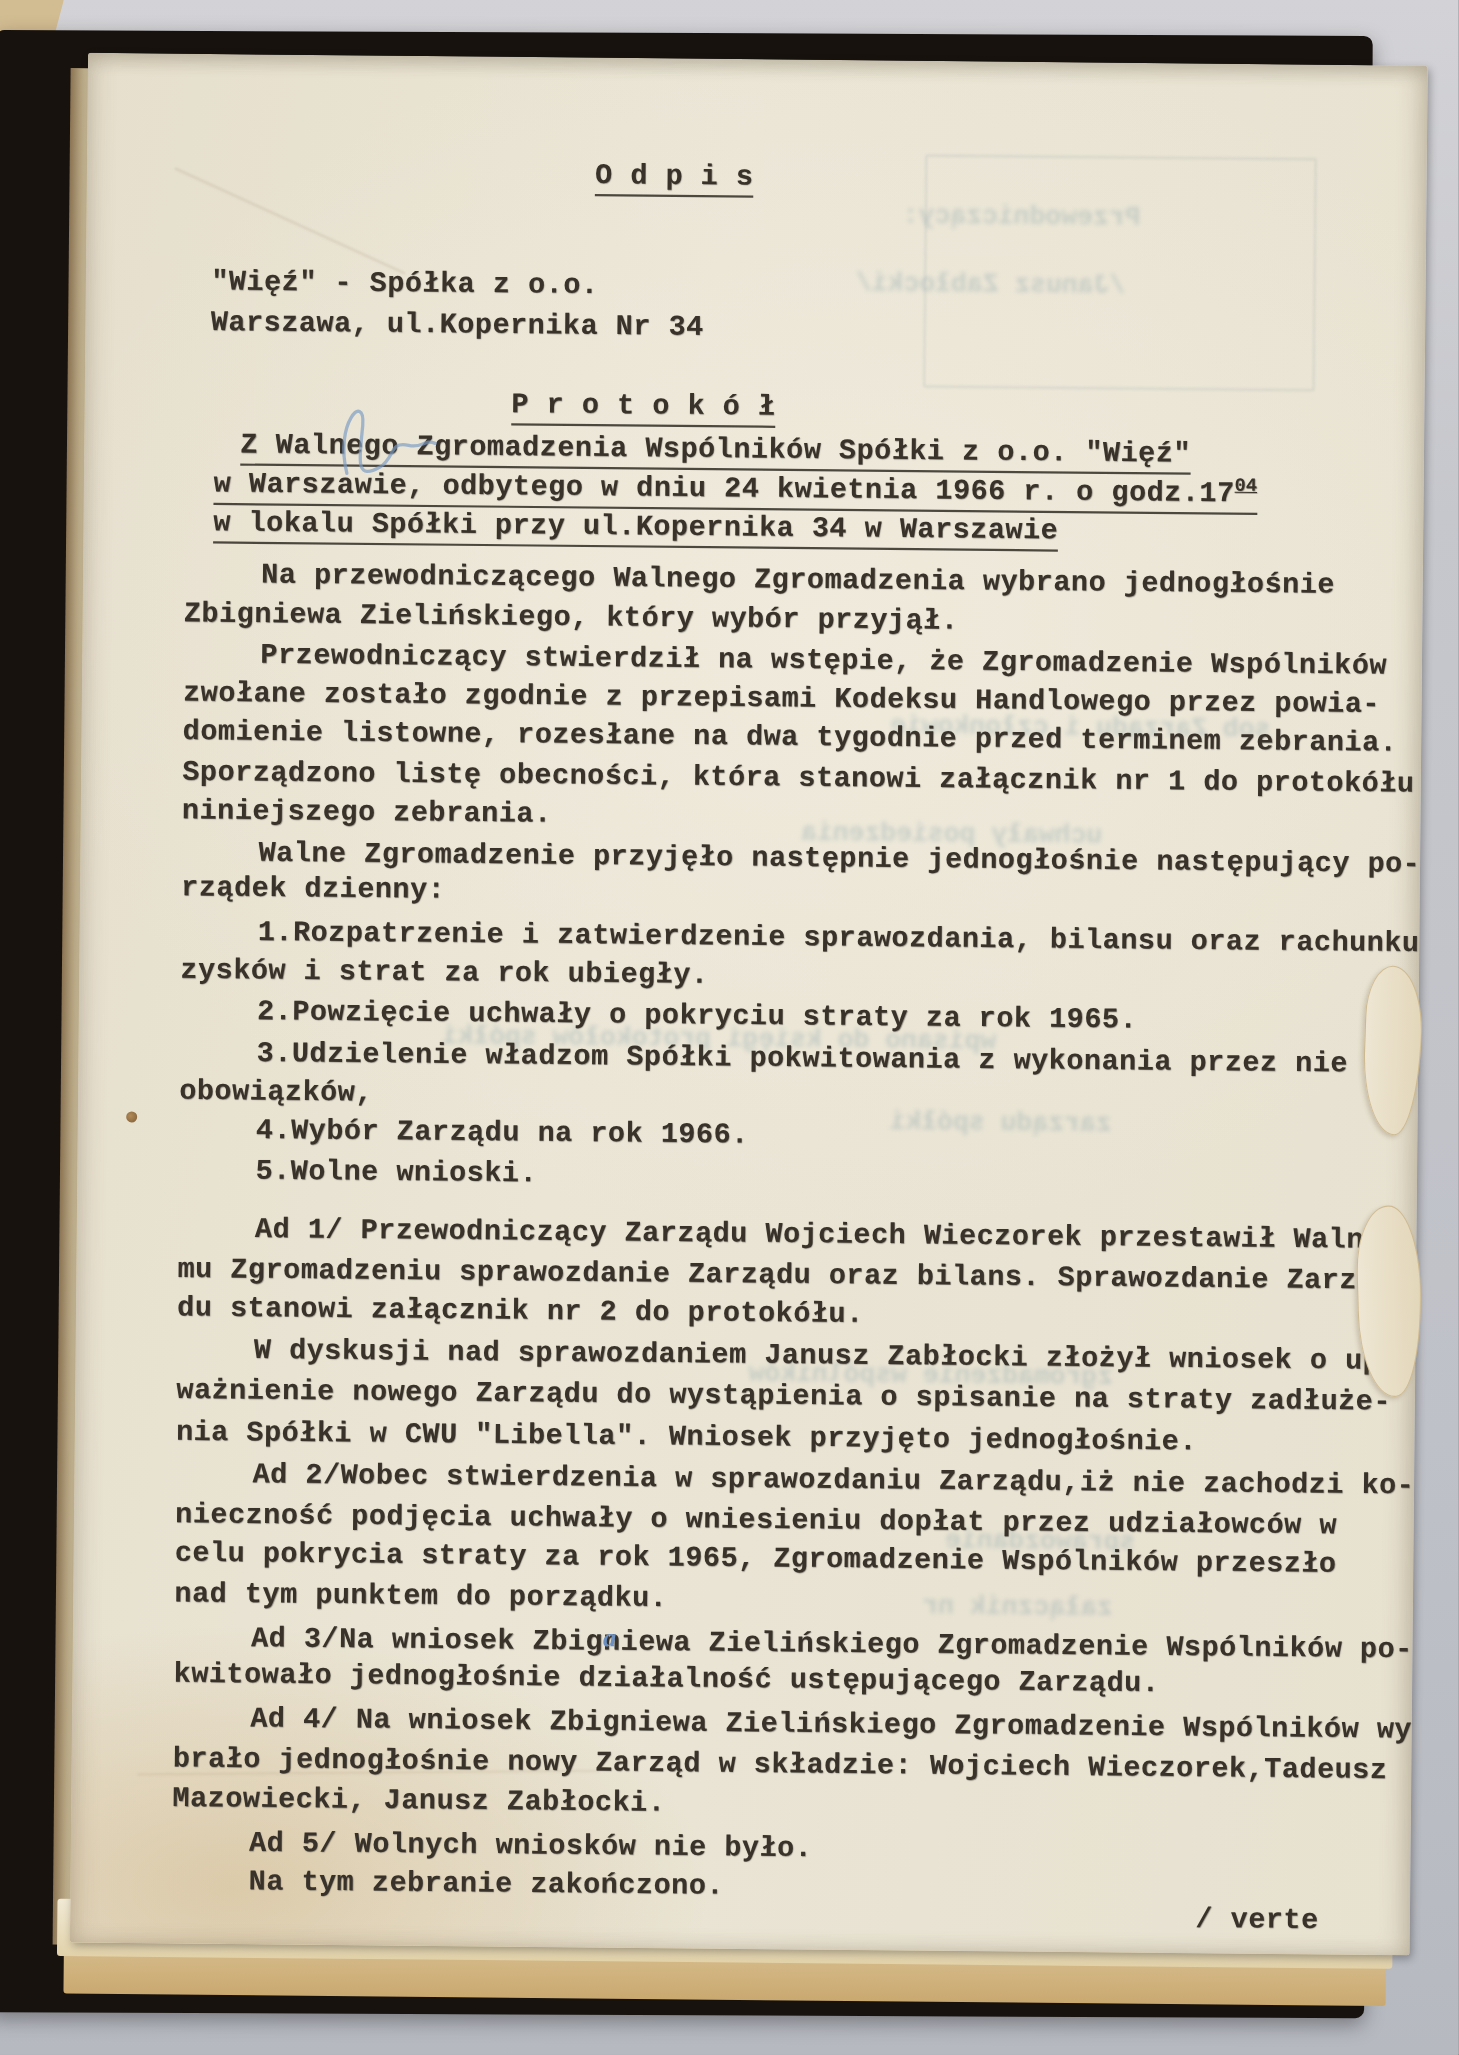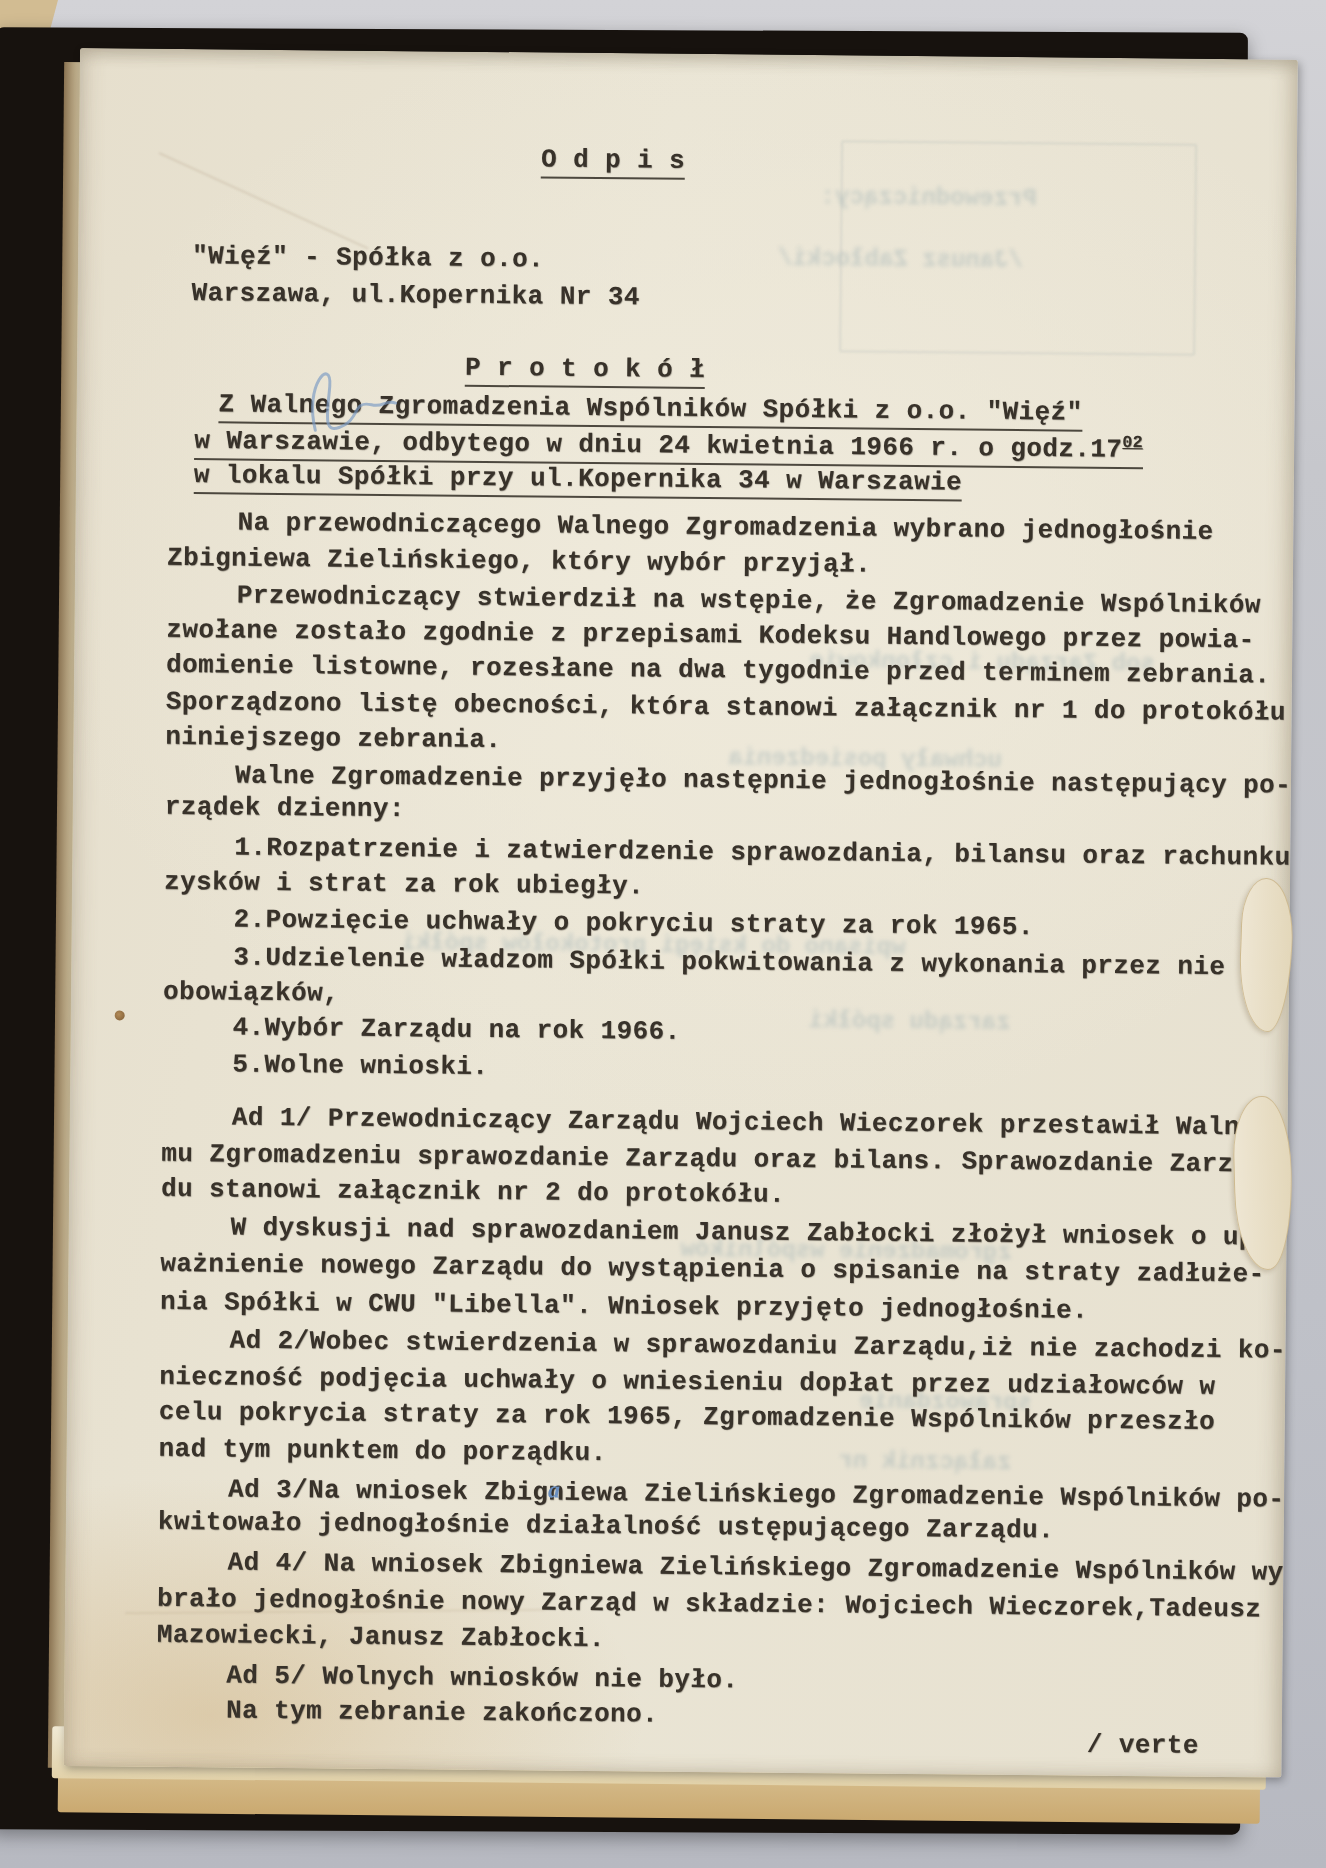--- a/index.html
+++ b/index.html
@@ -83,21 +83,21 @@
     <div class="abs" id="hole-dot"></div>
     <div class="abs" id="crease-1"></div>
     <div class="abs" id="crease-2"></div>
 
     <div class="ln center-head" style="left:462px;top:92px;"><span class="u">O d p i s</span></div>
     <div class="ln" style="left:114px;top:192px;">"Więź" - Spółka z o.o.</div>
     <div class="ln" style="left:114px;top:229px;">Warszawa, ul.Kopernika Nr 34</div>
 
     <div class="ln center-head" style="left:388px;top:301px;"><span class="u">P r o t o k ó ł</span></div>
     <div class="ln" style="left:142px;top:340px;"><span class="u">Z Walnego Zgromadzenia Wspólników Spółki z o.o. "Więź"</span></div>
-    <div class="ln" style="left:118px;top:375px;"><span class="u"><span>w Warszawie, odbytego w dniu 24 kwietnia 1966 r. o godz.17</span><sup class="hrs">02</sup></span></div>
+    <div class="ln" style="left:118px;top:375px;"><span class="u"><span>w Warszawie, odbytego w dniu 24 kwietnia 1966 r. o godz.17</span><sup class="hrs">04</sup></span></div>
     <div class="ln" style="left:118px;top:411px;"><span class="u">w lokalu Spółki przy ul.Kopernika 34 w Warszawie</span></div>
 
     <div id="body-lines">
         <div class="ln ind" style="top: 458px;">Na przewodniczącego Walnego Zgromadzenia wybrano jednogłośnie</div>
         <div class="ln" style="top: 494px;">Zbigniewa Zielińskiego, który wybór przyjął.</div>
         <div class="ln ind" style="top: 531px;">Przewodniczący stwierdził na wstępie, że Zgromadzenie Wspólników</div>
         <div class="ln" style="top: 566px;">zwołane zostało zgodnie z przepisami Kodeksu Handlowego przez powia-</div>
         <div class="ln" style="top: 601px;">domienie listowne, rozesłane na dwa tygodnie przed terminem zebrania.</div>
         <div class="ln" style="top: 638px;">Sporządzono listę obecności, która stanowi załącznik nr 1 do protokółu</div>
         <div class="ln" style="top: 673px;">niniejszego zebrania.</div>

